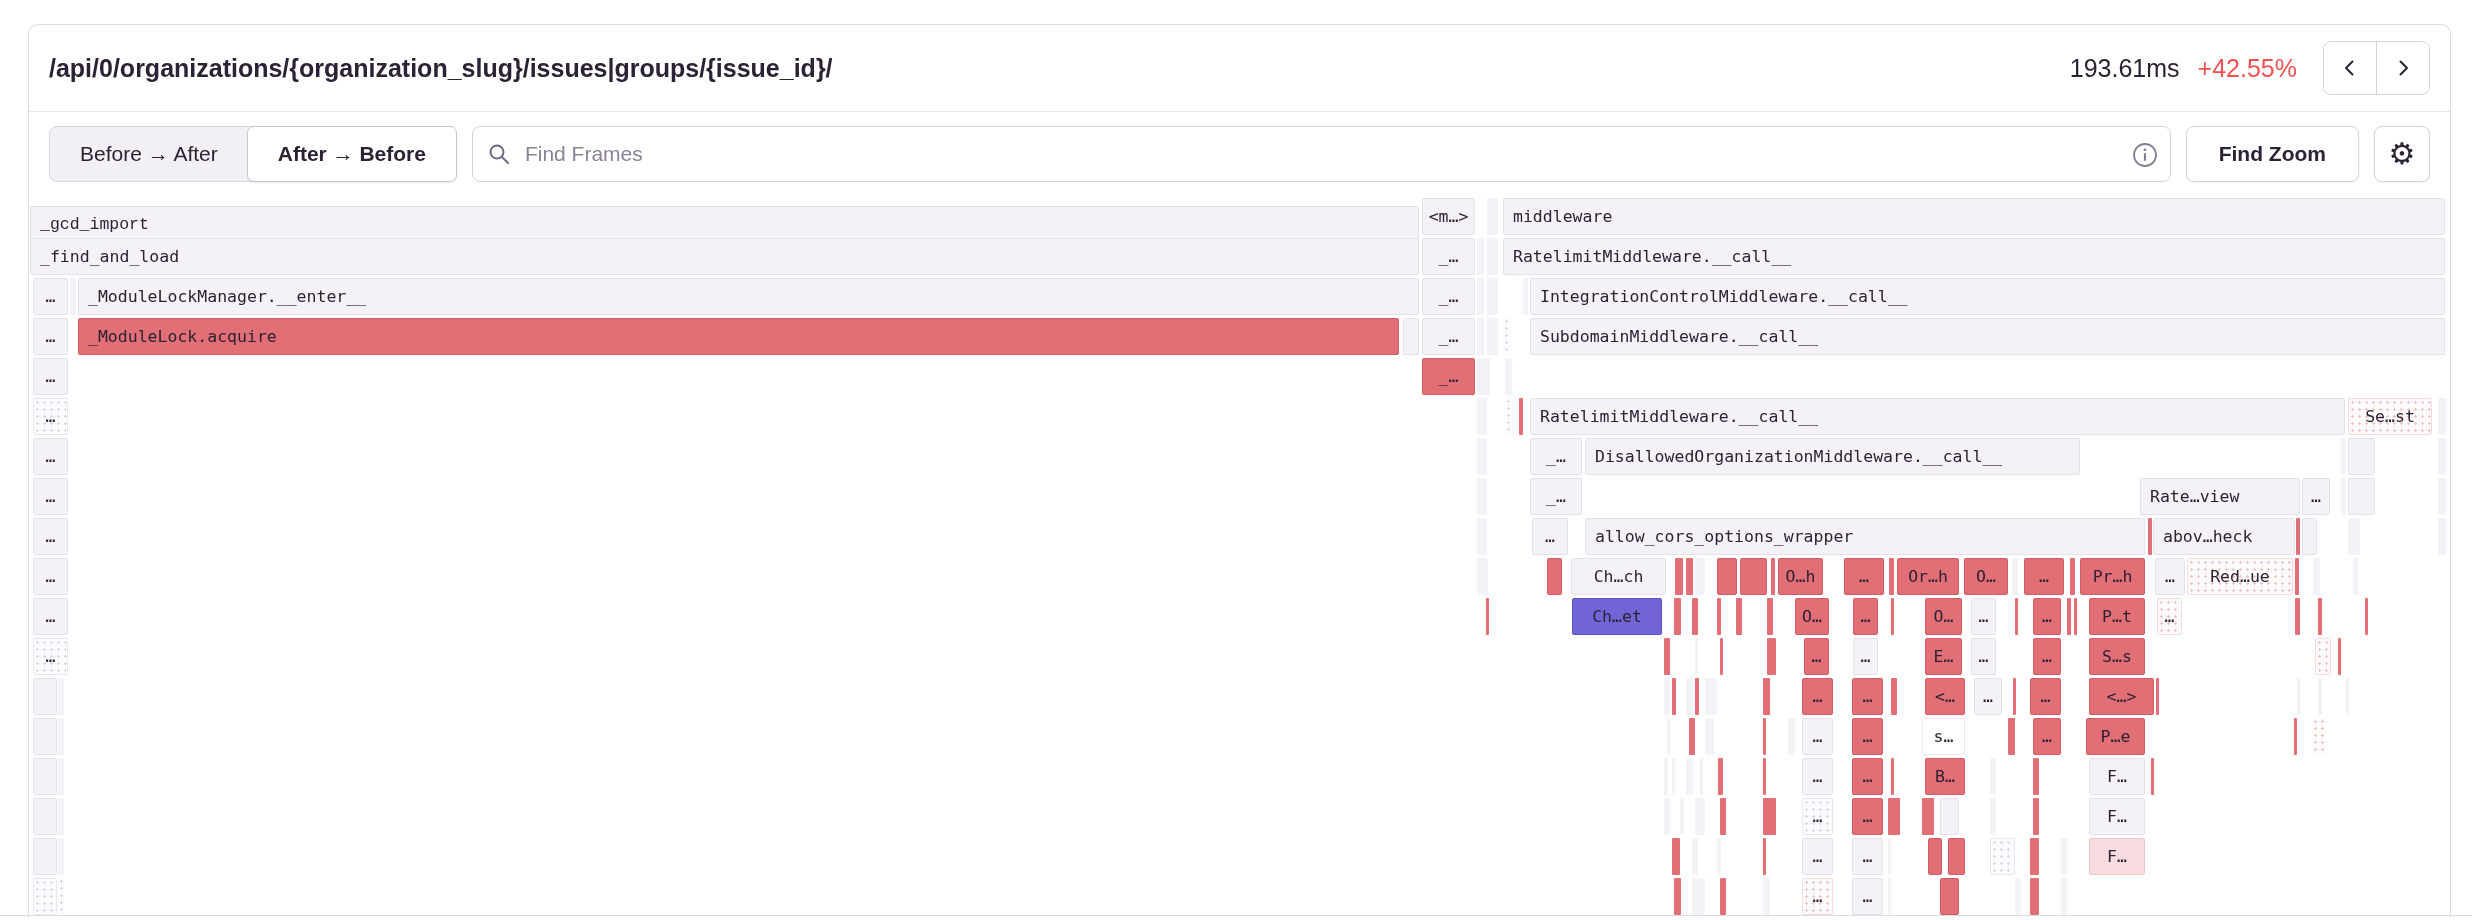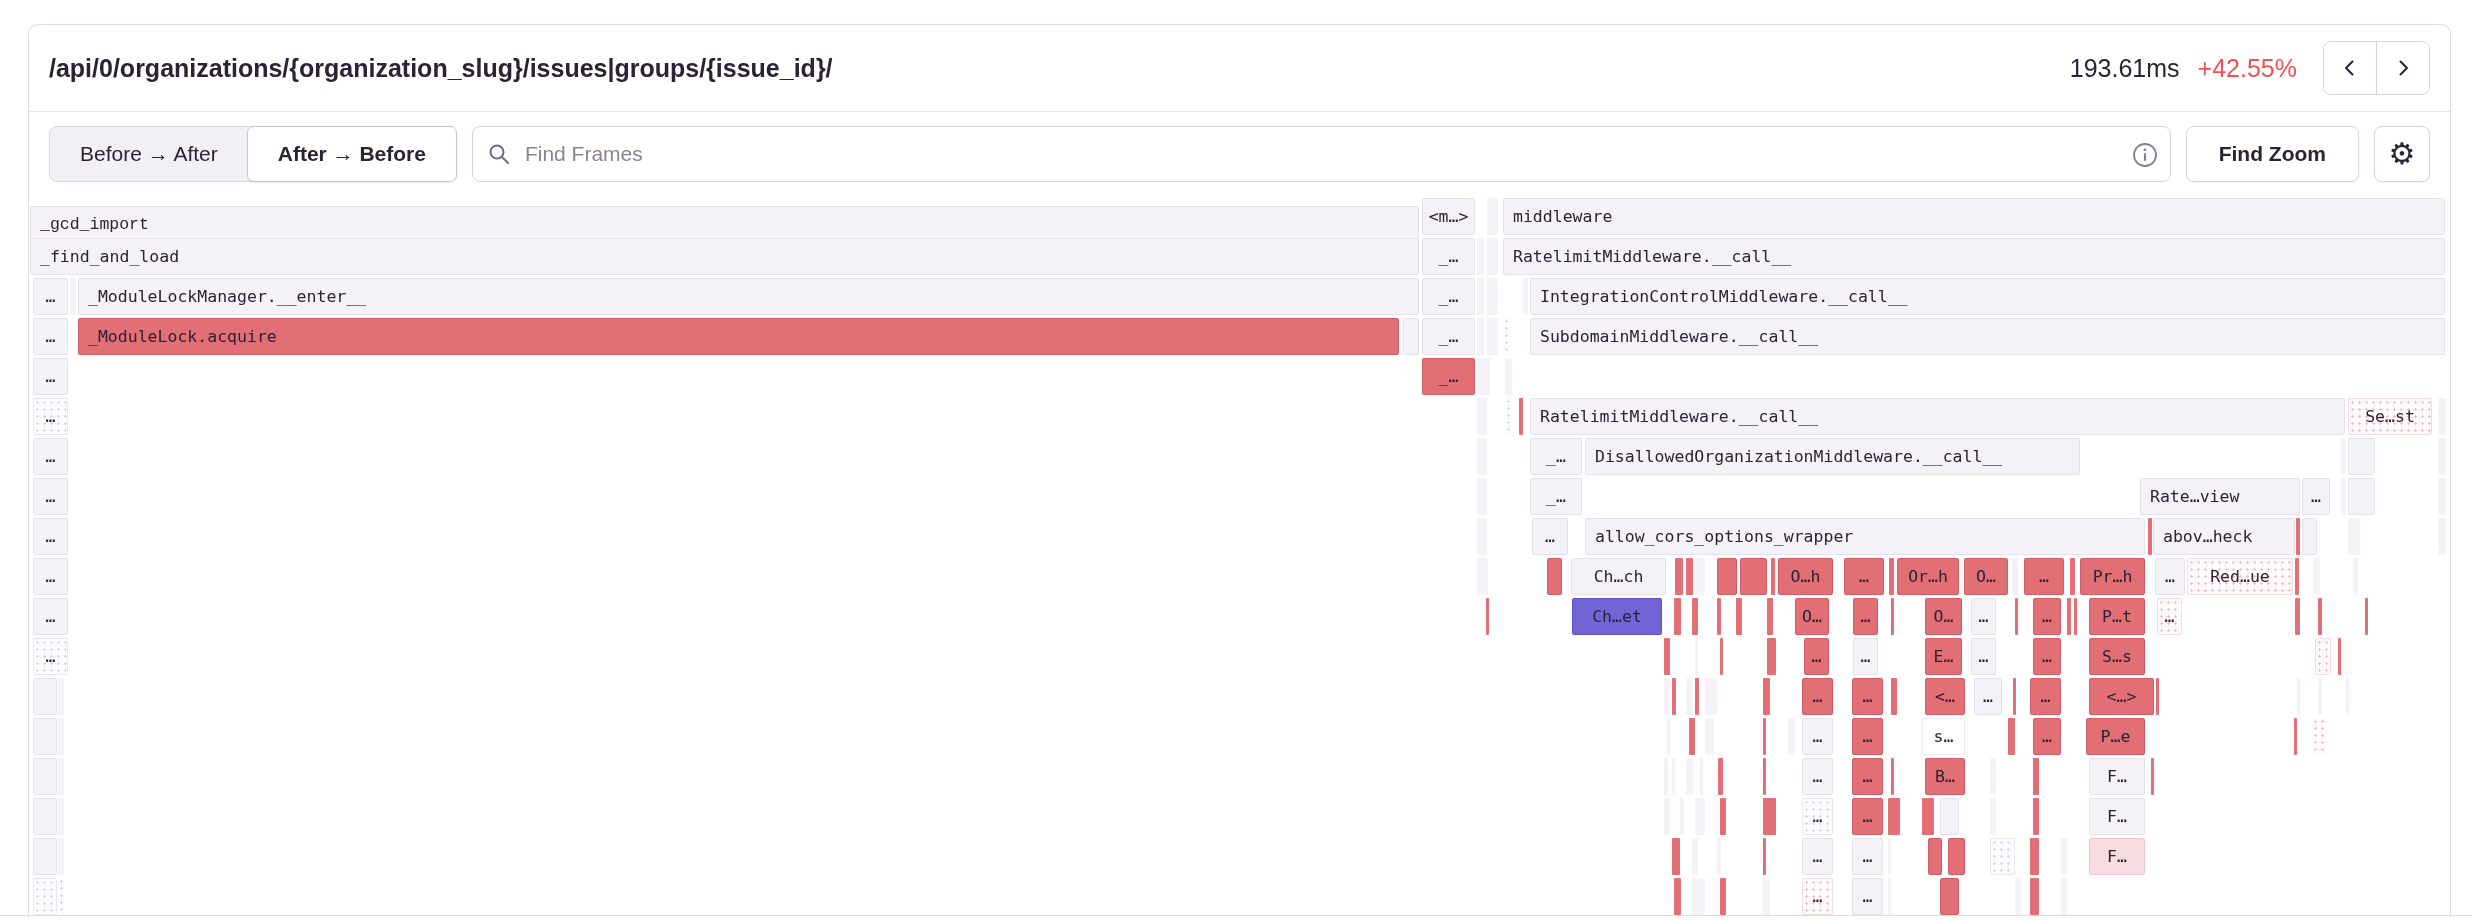--- a/index.html
+++ b/index.html
@@ -185,21 +185,21 @@
       <div class="frame c-g ctr" style="left: 4px; top: 363px; width: 35px;">…</div>
       <div class="frame c-g ctr sliver" style="left: 1448px; top: 363px; width: 11px;"></div>
       <div class="frame c-r ctr" style="left: 1518px; top: 363px; width: 15px;"></div>
       <div class="frame c-g ctr" style="left: 1542px; top: 363px; width: 95px;">Ch…ch</div>
       <div class="frame c-r ctr sliver" style="left: 1646px; top: 363px; width: 8px;"></div>
       <div class="frame c-r ctr sliver" style="left: 1657px; top: 363px; width: 7px;"></div>
       <div class="frame c-g ctr sliver" style="left: 1666px; top: 363px; width: 10px;"></div>
       <div class="frame c-r ctr" style="left: 1688px; top: 363px; width: 20px;"></div>
       <div class="frame c-r ctr" style="left: 1711px; top: 363px; width: 27px;"></div>
       <div class="frame c-r ctr sliver" style="left: 1742px; top: 363px; width: 4px;"></div>
-      <div class="frame c-r ctr" style="left: 1749px; top: 363px; width: 55px;">O…h</div>
+      <div class="frame c-r ctr" style="left: 1749px; top: 363px; width: 45px;">O…h</div>
       <div class="frame c-r ctr" style="left: 1815px; top: 363px; width: 40px;">…</div>
       <div class="frame c-r ctr sliver" style="left: 1860px; top: 363px; width: 5px;"></div>
       <div class="frame c-r ctr" style="left: 1868px; top: 363px; width: 62px;">Or…h</div>
       <div class="frame c-r ctr" style="left: 1935px; top: 363px; width: 44px;">O…</div>
       <div class="frame c-g ctr sliver" style="left: 1983px; top: 363px; width: 6px;"></div>
       <div class="frame c-r ctr" style="left: 1995px; top: 363px; width: 40px;">…</div>
       <div class="frame c-r ctr sliver" style="left: 2041px; top: 363px; width: 5px;"></div>
       <div class="frame c-r ctr" style="left: 2051px; top: 363px; width: 65px;">Pr…h</div>
       <div class="frame c-g ctr" style="left: 2126px; top: 363px; width: 30px;">…</div>
       <div class="frame c-pd ctr" style="left: 2158px; top: 363px; width: 106px;">Red…ue</div>

